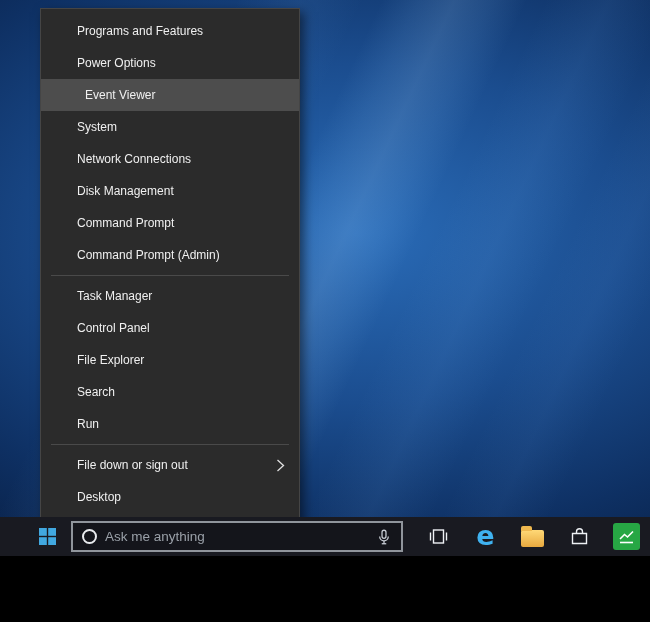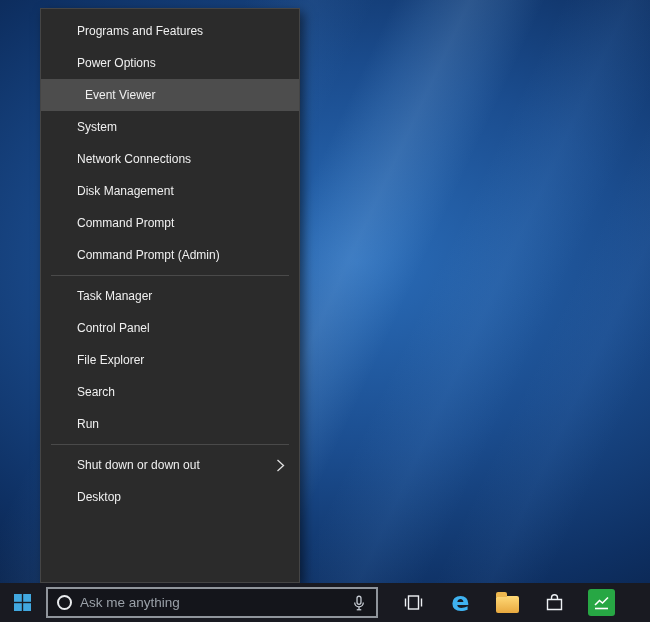--- a/index.html
+++ b/index.html
@@ -1,19 +1,19 @@
 <!DOCTYPE html>
 <html style="--menu-bg: #2b2b2b; --menu-highlight: #4d4d4d; --taskbar-bg: #191a21; --accent-blue: #41a8e0; --chart-app-green: #27a744; --wallpaper-blue: #1b4d8f;"><head>
 <meta charset="utf-8">
 <style>
   * { margin:0; padding:0; box-sizing:border-box; }
   html,body { width:650px; height:622px; background:#000; }
   body { font-family:"Liberation Sans","DejaVu Sans",sans-serif; }
 
-  .screen { position:relative; width:650px; height:622px; overflow:hidden; }
+  .screen { position:relative; width:650px; height:556px; overflow:hidden; }
 
   
   .desktop {
     position:absolute; inset:0;
     background:
       linear-gradient(115deg, transparent 42%, rgba(150,205,255,0.10) 46%, rgba(170,215,255,0.17) 50%, rgba(150,205,255,0.10) 54%, transparent 58%),
       linear-gradient(115deg, transparent 26%, rgba(130,190,255,0.08) 33%, transparent 40%),
       linear-gradient(115deg, transparent 60%, rgba(130,190,255,0.08) 67%, transparent 74%),
       linear-gradient(115deg, transparent 75%, rgba(120,180,255,0.06) 81%, transparent 87%),
       radial-gradient(130% 95% at 55% 42%, #2a6cb8 0%, #1b4d8f 32%, #0e3063 58%, #071b3d 80%, #030d22 100%);
@@ -42,20 +42,21 @@
     height:1px; background:#4a4a4a; margin:4px 10px;
   }
   .submenu-arrow { width:9px; height:13px; margin-right:2px; flex:0 0 auto; }
 
   
   .taskbar {
     position:absolute; left:0; bottom:0; width:650px; height:39px;
     background:var(--taskbar-bg, #191a21);
     display:flex; align-items:center;
     z-index:10;
+    justify-content:flex-end;
   }
   .tb-btn {
     border:none; background:transparent; cursor:pointer;
     height:39px; display:flex; align-items:center; justify-content:center;
     padding:0;
   }
   .start-btn { width:44px; }
   .win-logo { width:17px; height:17px; display:block; }
   .win-logo rect { fill:var(--accent-blue, #41a8e0); }
 
@@ -116,21 +117,21 @@
 
     <div class="menu-item">Task Manager</div>
     <div class="menu-item">Control Panel</div>
     <div class="menu-item">File Explorer</div>
     <div class="menu-item">Search</div>
     <div class="menu-item">Run</div>
 
     <div class="menu-separator"></div>
 
     <div class="menu-item">
-      <span>Shut down or down out</span>
+      <span>File down or sign out</span>
       <svg class="submenu-arrow" viewBox="0 0 9 13" fill="none" stroke="#e0e0e0" stroke-width="1.3">
         <path d="M1.5 1 L7.5 6.5 L1.5 12"></path>
       </svg>
     </div>
     <div class="menu-item">Desktop</div>
   </div>
 
   <div class="taskbar">
 
     <button class="tb-btn start-btn">

